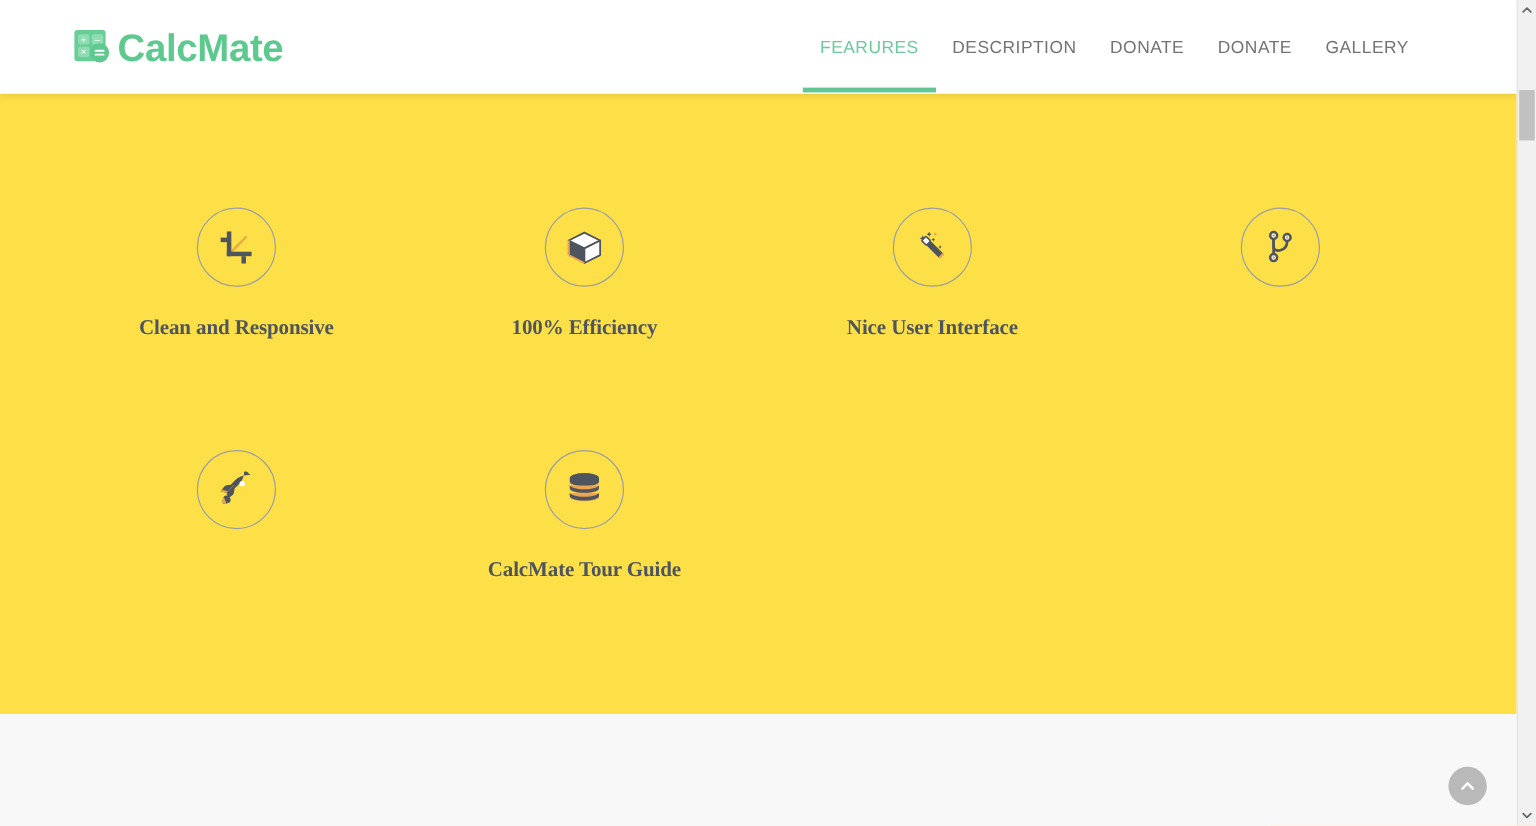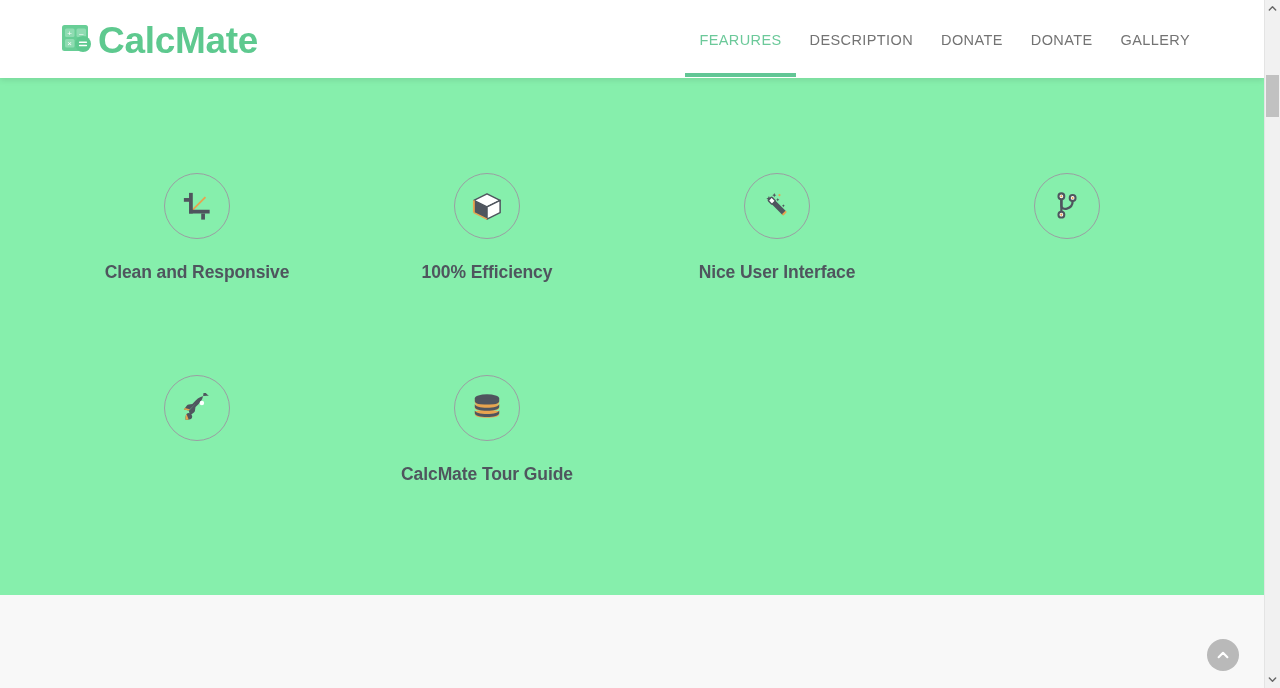--- a/index.html
+++ b/index.html
@@ -58,32 +58,32 @@
 
   .brand-mark {
     width: 36px;
     height: 36px;
     position: relative;
     flex: 0 0 auto;
     margin-right: 2px;
   }
 
   .brand-name {
-    font-size: 37px;
+    font-size: 32px;
     font-weight: bold;
     color: #5ec98f;
     letter-spacing: -0.3px;
     line-height: 1;
     white-space: nowrap;
   }
 
   
   .main-nav {
     position: absolute;
-    right: 60px;
+    right: 76px;
     top: 0;
     height: 78px;
     display: flex;
     align-items: flex-start;
   }
 
   .nav-item {
     position: relative;
     display: block;
     padding: 0 14px;
@@ -109,22 +109,23 @@
     background: #62c695;
   }
 
   
   .features-section {
     position: absolute;
     left: 0;
     top: 78px;
     width: 1264px;
     height: 517px;
-    background: #86efac;
+    background: #fde047;
     padding-top: 95px;
+    font-family: Liberation Serif, serif;
   }
 
   .features-grid {
     width: 1160px;
     margin: 0 auto;
     display: grid;
     grid-template-columns: repeat(4, 1fr);
     row-gap: 92px;
   }
 

